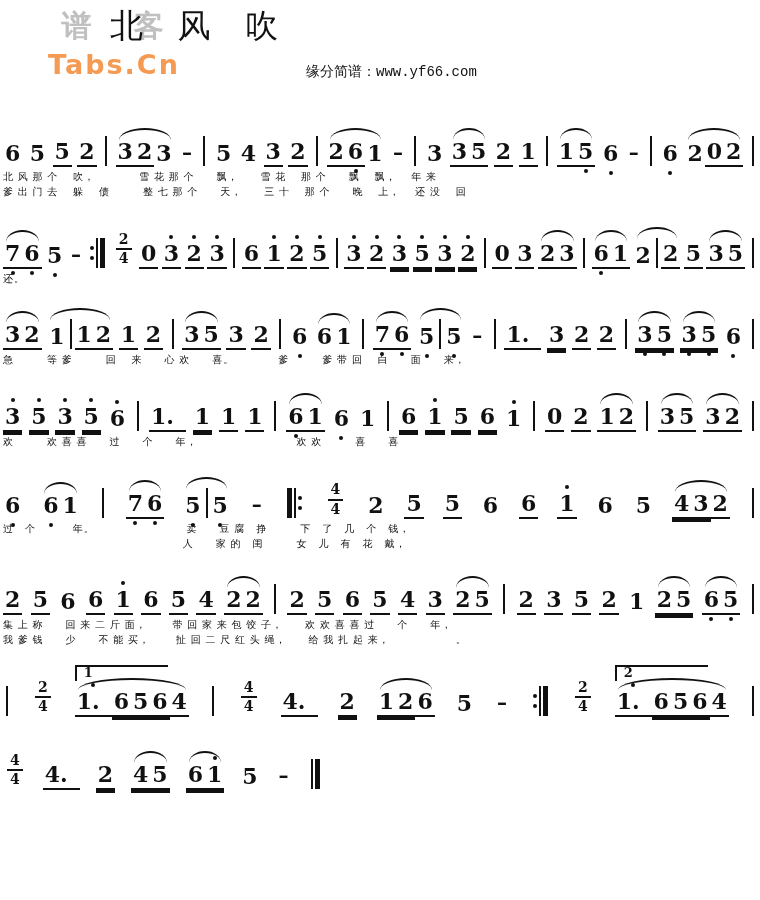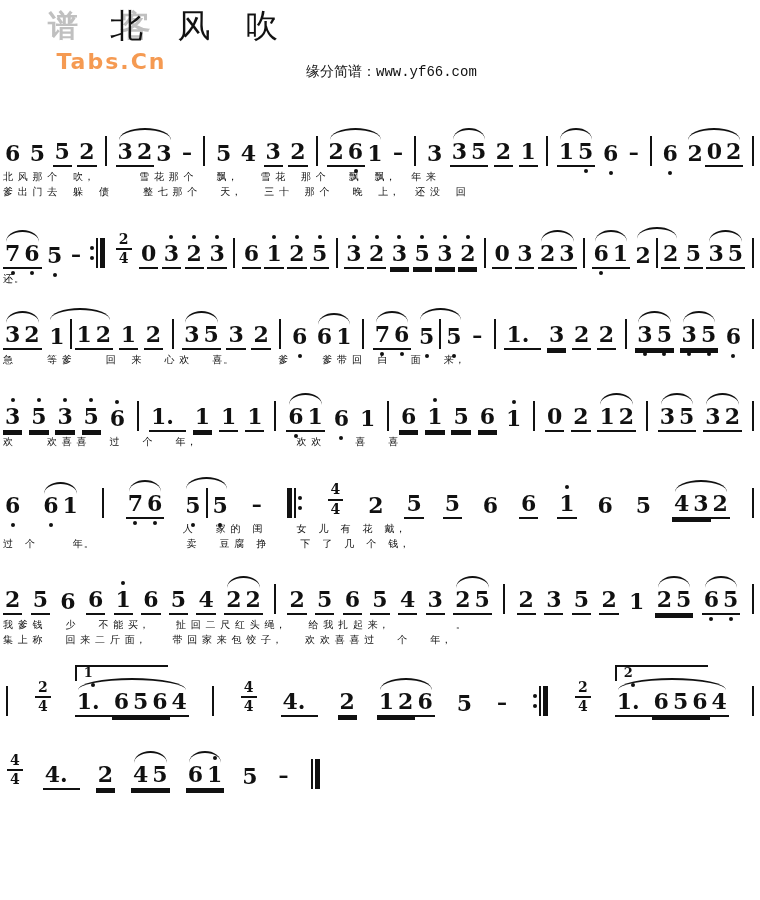--- a/index.html
+++ b/index.html
@@ -4,21 +4,21 @@
 <style>
   html,body { margin:0; padding:0; background:#ffffff; }
   body { width:760px; height:900px; overflow:hidden; color:#111;
          font-family:"DejaVu Sans", sans-serif; }
 
   
   .header { position:relative; height:104px; }
   .logo { position:absolute; left:48px; top:6px; text-align:right; }
   .logo-cn { font-family:"DejaVu Serif", serif; font-weight:bold; font-size:30px;
              letter-spacing:16px; color:#c0c0c0; }
-  .logo-en { font-family:"DejaVu Sans", sans-serif; font-weight:bold; font-size:22px;
+  .logo-en { font-family:"DejaVu Sans", sans-serif; font-weight:bold; font-size:27px;
              letter-spacing:2px; margin-top:2px; }
   .title { position:absolute; left:110px; right:0; top:4px; 
            font-family:"DejaVu Serif", serif; font-size:33px; letter-spacing:12px; }
   .subtitle { position:absolute; left:306px; top:63px;
               font-family:Liberation Mono, monospace; font-size:14px; }
 
   
   .score { padding:6px 3px 0 3px; }
   .line { margin-bottom:7px; }
   .notes { display:flex; justify-content:space-between; align-items:flex-end;
@@ -335,22 +335,22 @@
         <span class="note u1"><span class="d">1</span><i class="odot hi"></i></span>
         <span class="note"><span class="d">6</span></span>
         <span class="note"><span class="d">5</span></span>
         <span class="grp slur">
           <span class="note u2"><span class="d">4</span></span>
           <span class="note u2"><span class="d">3</span></span>
           <span class="note u1"><span class="d">2</span></span>
         </span>
         <span class="bar"></span>
       </div>
+      <div class="lyr">过　个　　　 年。　　　　　　　　 卖　　豆 腐　挣　　　下　了　几　个　钱，</div>
       <div class="lyr">　　　　　　　　　　　　　　　　 人　　家 的　闺　　　女　儿　有　花　戴，</div>
-      <div class="lyr">过　个　　　 年。　　　　　　　　 卖　　豆 腐　挣　　　下　了　几　个　钱，</div>
     </div>
     <div class="line">
       <div class="notes">
         <span class="note u1"><span class="d">2</span></span>
         <span class="note u1"><span class="d">5</span></span>
         <span class="note"><span class="d">6</span></span>
         <span class="note u1"><span class="d">6</span></span>
         <span class="note u1"><span class="d">1</span><i class="odot hi"></i></span>
         <span class="note u1"><span class="d">6</span></span>
         <span class="note u1"><span class="d">5</span></span>
@@ -379,22 +379,22 @@
         <span class="grp slur">
           <span class="note u2"><span class="d">2</span></span>
           <span class="note u2"><span class="d">5</span></span>
         </span>
         <span class="grp slur">
           <span class="note u1"><span class="d">6</span><i class="odot lo"></i></span>
           <span class="note u1"><span class="d">5</span><i class="odot lo"></i></span>
         </span>
         <span class="bar"></span>
       </div>
+      <div class="lyr">集 上 称　　回 来 二 斤 面，　　 带 回 家 来 包 饺 子，　　欢 欢 喜 喜 过　　个　　年，</div>
       <div class="lyr">我 爹 钱　　少　　不 能 买，　　 扯 回 二 尺 红 头 绳，　　给 我 扎 起 来，　　　　　　。</div>
-      <div class="lyr">集 上 称　　回 来 二 斤 面，　　 带 回 家 来 包 饺 子，　　欢 欢 喜 喜 过　　个　　年，</div>
     </div>
     <div class="line">
       <div class="notes">
         <span class="bar"></span>
         <span class="ts">
           <span class="num">2</span>
           <span class="den">4</span>
         </span>
         <span class="grp slur">
           <span class="volta">1</span>

